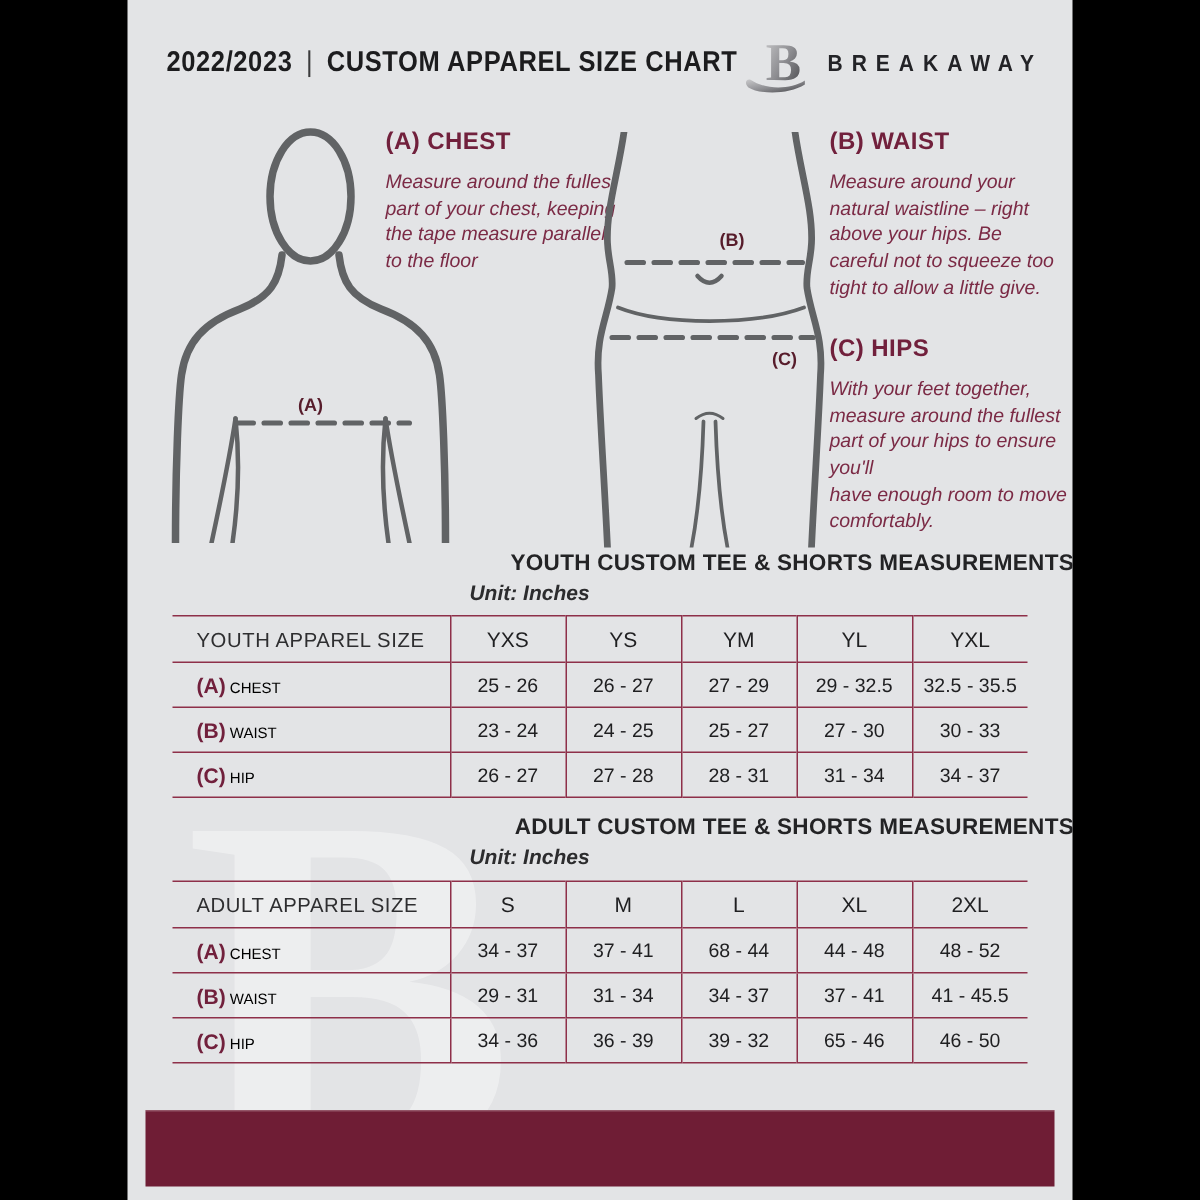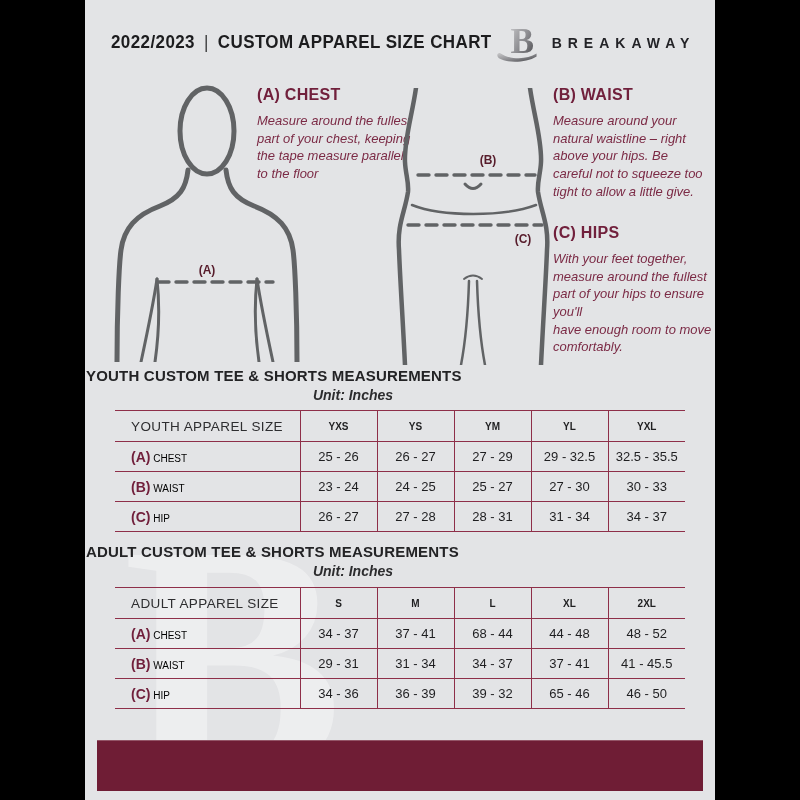--- a/index.html
+++ b/index.html
@@ -32,36 +32,36 @@
                font-weight:bold; fill:#571c2b; }
   .guide-head { font-size:16px; font-weight:800; letter-spacing:0.3px;
                 color:var(--accent-maroon); margin-bottom:8px; }
   .guide-body { font-size:13px; font-style:italic; line-height:1.36;
                 color:#7b2a45; white-space:pre-line; }
   .chest-text { left:172px; top:86px; width:154px; }
   .waist-text { left:468px; top:86px; width:156px; }
   .hips-text  { left:468px; top:224px; width:162px; }
 
   
-  .tbl-title { left:1px; top:0; width:630px; text-align:left; font-size:15px;
+  .tbl-title { left:1px; top:0; width:630px; text-align:right; font-size:15px;
                font-weight:700; color:var(--text-dark); letter-spacing:0.2px; }
   .youth-title { top:367px; }  .adult-title { top:543px; }
   .unit { left:0; width:536px; text-align:center; font-size:14px;
           font-style:italic; font-weight:bold; color:#2c2c2e; }
   .youth-unit { top:387px; }  .adult-unit { top:563px; }
   table { border-collapse:collapse; table-layout:fixed; width:570px; }
   .youth-table { left:30px; top:410px; } .adult-table { left:30px; top:587px; }
   col.label-col { width:185px; }
   tr { border-top:1.5px solid var(--table-border); }
   tbody tr:last-child { border-bottom:1.5px solid var(--table-border); }
   th:not(:first-child), td:not(:first-child) {
       border-left:1.5px solid var(--table-border); }
   th, td { height:30px; text-align:center; vertical-align:middle;
            color:#1f1f21; }
-  thead th { height:31px; font-size:10px; font-weight:700; }
+  thead th { height:31px; font-size:14px; font-weight:400; }
   thead th:first-child { font-weight:400; font-size:13.5px;
            letter-spacing:0.4px; color:#2e2e30; }
   th:first-child, td:first-child { text-align:left; padding-left:16px; }
   td { font-size:13px; }
   td .prefix { font-weight:700; color:var(--accent-maroon); font-size:14px; }
   td .rowlabel { font-size:10px; color:#000000; }
 
   .footer-bar { left:12px; top:740px; width:606px; height:51px;
                 background:var(--footer-bar);
                 border-top:1px solid rgba(255,255,255,0.25); }

